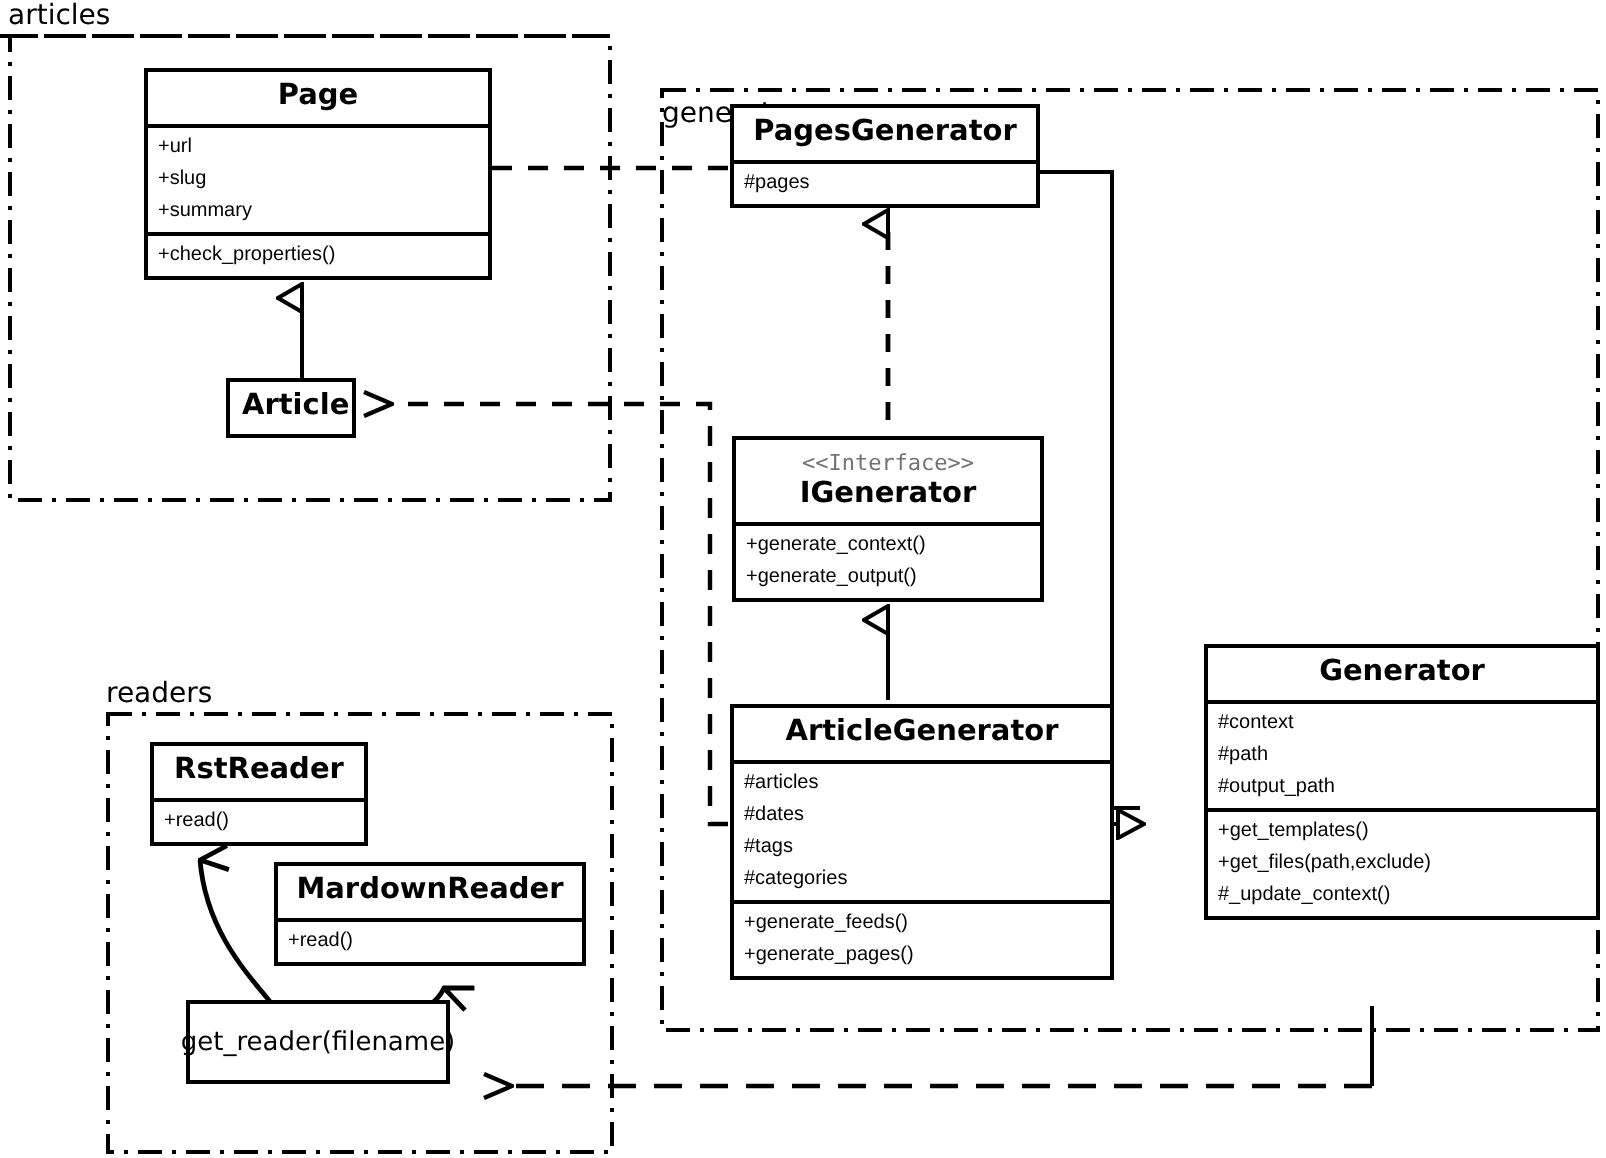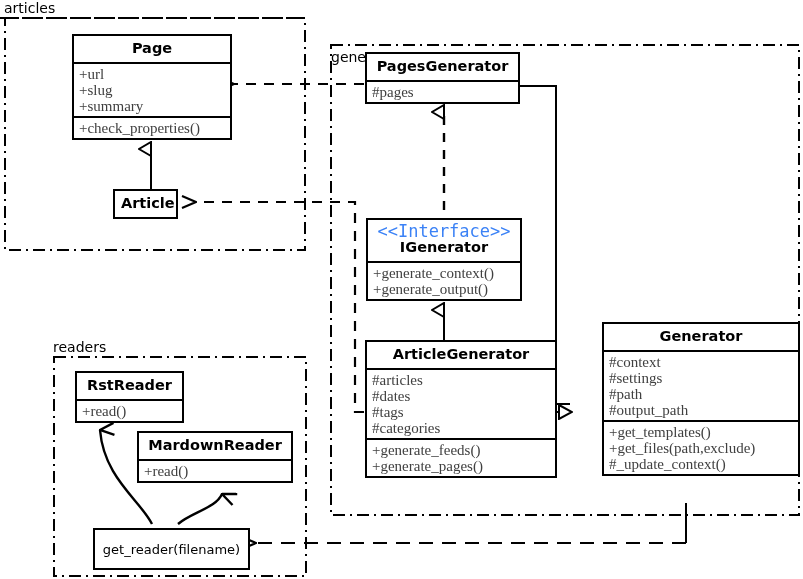--- a/index.html
+++ b/index.html
@@ -45,35 +45,35 @@
     font-size: 14.5px;
     text-align: center;
     color: #000000;
     padding: 4px 6px 5px 6px;
     line-height: 17px;
     white-space: nowrap;
   }
   .umlbox .stereo {
     font-family: "DejaVu Sans Mono", monospace;
     font-weight: normal;
-    font-size: 17px;
+    font-size: 11px;
     text-align: center;
-    color: #3b82f6;
+    color: #737373;
     line-height: 15px;
     padding-top: 4px;
     white-space: nowrap;
   }
   .umlbox .compartment {
     border-top: 2px solid #000000;
     padding: 2px 1px 2px 3px;
   }
   .umlbox .member {
-    font-family: Liberation Serif, serif;
-    font-size: 15px;
-    color: #404040;
+    font-family: Liberation Sans, sans-serif;
+    font-size: 10px;
+    color: #000000;
     line-height: 16px;
     white-space: nowrap;
     padding-left: 2px;
   }
   .umlbox.plain {
     display: flex;
     align-items: center;
     justify-content: center;
   }
   .umlbox.plain .fnlabel {
@@ -136,21 +136,21 @@
 
     <path d="M152,524 C140,500 104,478 100,430" fill="none" stroke="#000000" stroke-width="2.4" marker-end="url(#open-arrow-up)"></path>
 
     <path d="M178,524 C192,512 216,508 222,494" fill="none" stroke="#000000" stroke-width="2.4" marker-end="url(#open-arrow-up)"></path>
   </svg>
 
   <div class="pkg-label" style="left:4px; top:0px;">articles</div>
   <div class="pkg-label" style="left:331px; top:27px;margin-top:22px;">generators</div>
   <div class="pkg-label" style="left:53px; top:339px;">readers</div>
 
-  <div class="umlbox" style="left:72px; top:34px; width:160px;">
+  <div class="umlbox" style="left:72px; top:34px; width:174px;">
     <div class="title">Page</div>
     <div class="compartment">
       <div class="member">+url</div>
       <div class="member">+slug</div>
       <div class="member">+summary</div>
     </div>
     <div class="compartment">
       <div class="member">+check_properties()</div>
     </div>
   </div>
@@ -168,39 +168,38 @@
 
   <div class="umlbox" style="left:366px; top:218px; width:156px;">
     <div class="stereo">&lt;&lt;Interface&gt;&gt;</div>
     <div class="title" style="padding-top:0px;">IGenerator</div>
     <div class="compartment">
       <div class="member">+generate_context()</div>
       <div class="member">+generate_output()</div>
     </div>
   </div>
 
-  <div class="umlbox" style="left:365px; top:340px; width:192px;">
+  <div class="umlbox" style="left:365px; top:352px; width:192px;">
     <div class="title">ArticleGenerator</div>
     <div class="compartment">
       <div class="member">#articles</div>
       <div class="member">#dates</div>
       <div class="member">#tags</div>
       <div class="member">#categories</div>
     </div>
     <div class="compartment">
       <div class="member">+generate_feeds()</div>
       <div class="member">+generate_pages()</div>
     </div>
   </div>
 
   <div class="umlbox" style="left:588px; top:322px; width:198px;margin-left:14px;">
     <div class="title">Generator</div>
     <div class="compartment">
       <div class="member">#context</div>
-      <div class="member">#settings</div>
       <div class="member">#path</div>
       <div class="member">#output_path</div>
     </div>
     <div class="compartment">
       <div class="member">+get_templates()</div>
       <div class="member">+get_files(path,exclude)</div>
       <div class="member">#_update_context()</div>
     </div>
   </div>
 
@@ -211,17 +210,17 @@
     </div>
   </div>
 
   <div class="umlbox" style="left:137px; top:431px; width:156px;">
     <div class="title">MardownReader</div>
     <div class="compartment">
       <div class="member">+read()</div>
     </div>
   </div>
 
-  <div class="umlbox plain" style="left:93px; top:528px; width:157px; height:42px;">
+  <div class="umlbox plain" style="left:93px; top:500px; width:132px; height:42px;">
     <div class="fnlabel">get_reader(filename)</div>
   </div>
 
 </div>
 
 </body></html>

